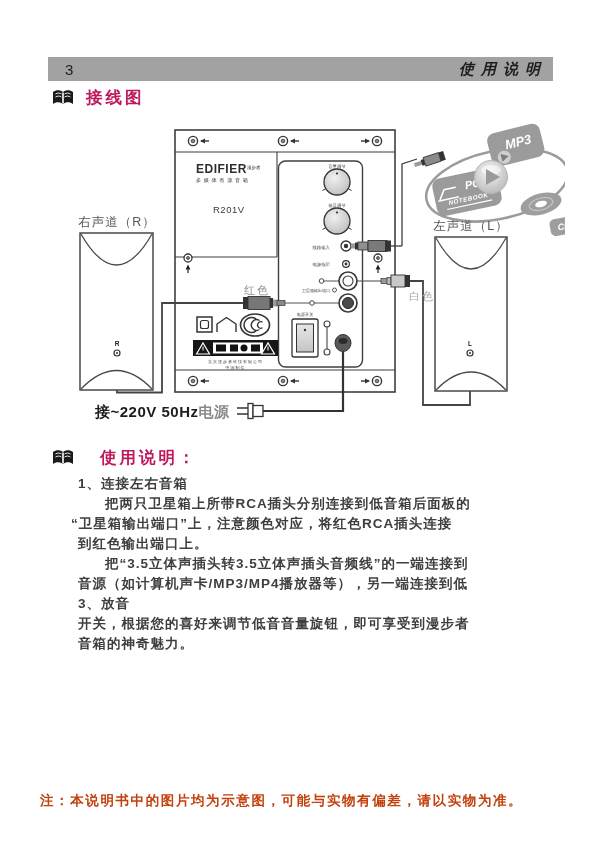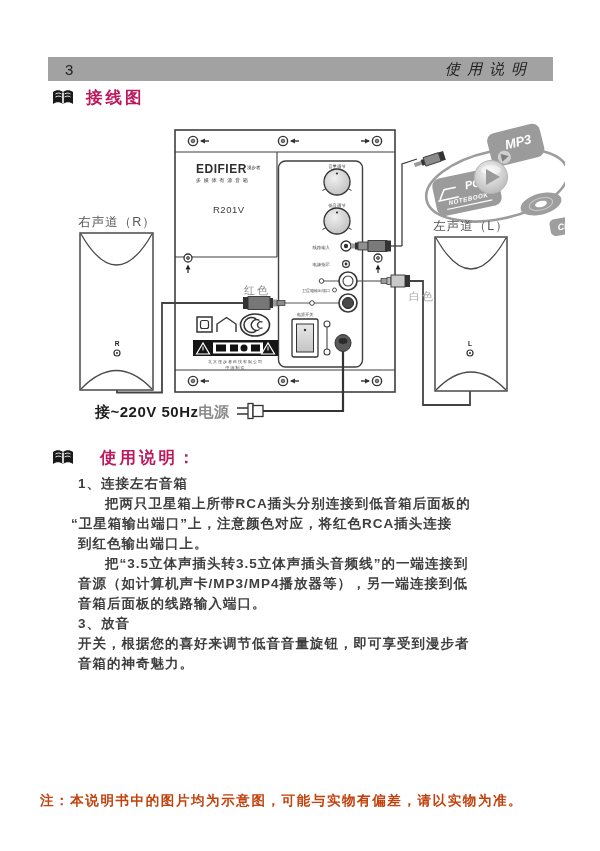--- a/index.html
+++ b/index.html
@@ -7,21 +7,21 @@
     width:600px;height:851px;background:#ffffff;position:relative;overflow:hidden;
     font-family:"Liberation Sans","DejaVu Sans",sans-serif;
   }
   .abs{position:absolute;}
   
   .header-bar{
     left:48px;top:57px;width:505px;height:24px;background:#a2a2a2;
     display:flex;align-items:center;justify-content:space-between;
   }
   .pagenum{margin-left:17px;font-size:15px;color:#1d1d1d;}
-  .htitle{margin-right:20px;font-size:15px;font-weight:normal;font-style:italic;
+  .htitle{margin-right:6px;font-size:15px;font-weight:bold;font-style:italic;
     letter-spacing:7px;color:#1c1c1c;font-family:"Liberation Serif","DejaVu Serif",serif;}
   
   .sec-head{left:52px;display:flex;align-items:center;gap:12px;}
   .sec-head .ttl{font-size:16.5px;font-weight:bold;color:#be185d;letter-spacing:3px;}
   .bookicon{width:22px;height:18px;flex:0 0 auto;}
   
   .diagram{left:40px;top:112px;width:525px;height:330px;}
   
   .instructions{left:78px;top:474px;width:470px;font-size:13.5px;line-height:20px;
     color:#3e3e3e;letter-spacing:1px;font-weight:bold;}
@@ -326,21 +326,20 @@
   <span class="ttl">使用说明：</span>
 </div>
 
 <div class="abs instructions">
   <div class="ln">1、连接左右音箱</div>
   <div class="ln first">把两只卫星箱上所带RCA插头分别连接到低音箱后面板的</div>
   <div class="ln quote">“卫星箱输出端口”上，注意颜色对应，将红色RCA插头连接</div>
   <div class="ln">到红色输出端口上。</div>
   <div class="ln first">把“3.5立体声插头转3.5立体声插头音频线”的一端连接到</div>
   <div class="ln">音源（如计算机声卡/MP3/MP4播放器等），另一端连接到低</div>
-  <div class="ln">音箱后面板的线路输入端口。</div>
   <div class="ln">3、放音</div>
   <div class="ln">开关，根据您的喜好来调节低音音量旋钮，即可享受到漫步者</div>
   <div class="ln">音箱的神奇魅力。</div>
 </div>
 
 <div class="abs note">
   <span>注：</span><span>本说明书中的图片均为示意图，可能与实物有偏差，请以实物为准。</span>
 </div>
 
 </body></html>

